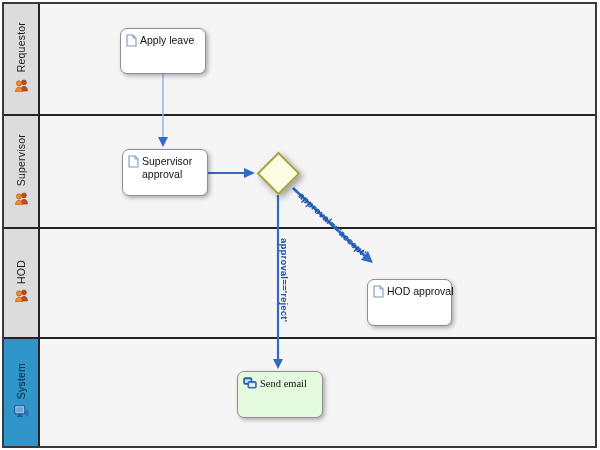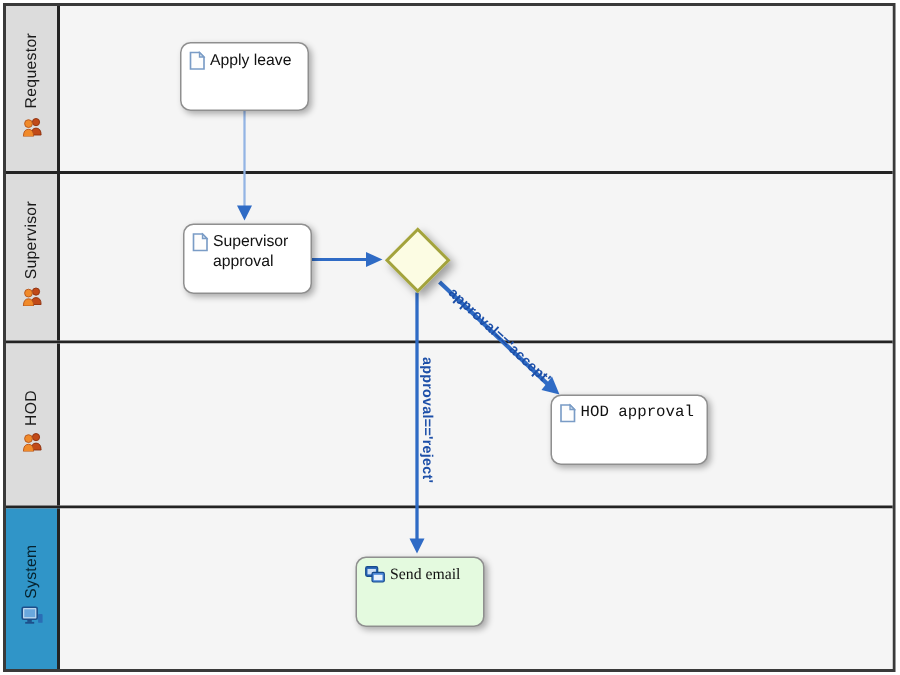--- a/index.html
+++ b/index.html
@@ -34,21 +34,21 @@
 
   .node {
     position: absolute; border: 1px solid #8f8f8f; border-radius: 7px;
     background: #ffffff; box-shadow: 2px 2px 4px rgba(0,0,0,0.3);
     padding: 5px 5px; display: flex; gap: 3px; align-items: flex-start;
     font-size: 10.5px; color: #111111; line-height: 1.25;
   }
   .node .icon { flex: 0 0 auto; margin-top: 0px; }
   #apply-leave { left: 116px; top: 24px; width: 86px; height: 46px; }
   #supervisor-approval { left: 118px; top: 145px; width: 86px; height: 47px; }
-  #hod-approval { left: 363px; top: 259px; width: 105px; height: 47px; font-family: Liberation Mono, monospace; }
+  #hod-approval { left: 363px; top: 275px; width: 85px; height: 47px; }
   #hod-approval .label { white-space: nowrap; }
   #send-email { left: 233px; top: 367px; width: 86px; height: 47px; background: #e4fadf; font-family: Liberation Serif, serif; }
 
   .diamond-wrap {
     position: absolute; left: 252px; top: 147px; width: 44px; height: 44px;
     filter: drop-shadow(3px 3px 3px rgba(0,0,0,0.35));
   }
   .diamond {
     position: absolute; left: 6.5px; top: 6.5px; width: 31px; height: 31px;
     background: #fcfce3; border: 2px solid #a3a33c; transform: rotate(45deg);

